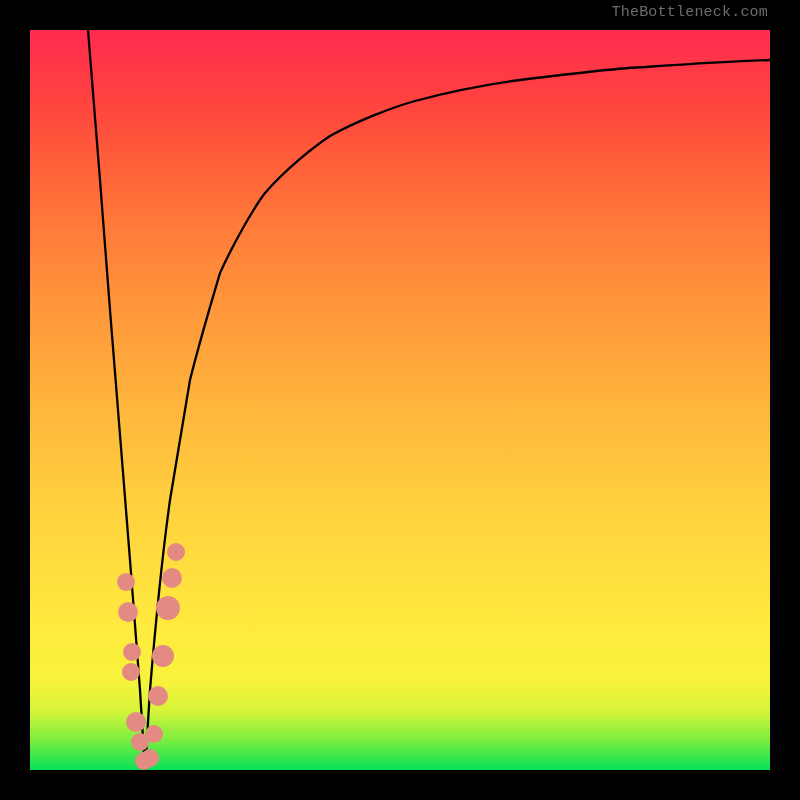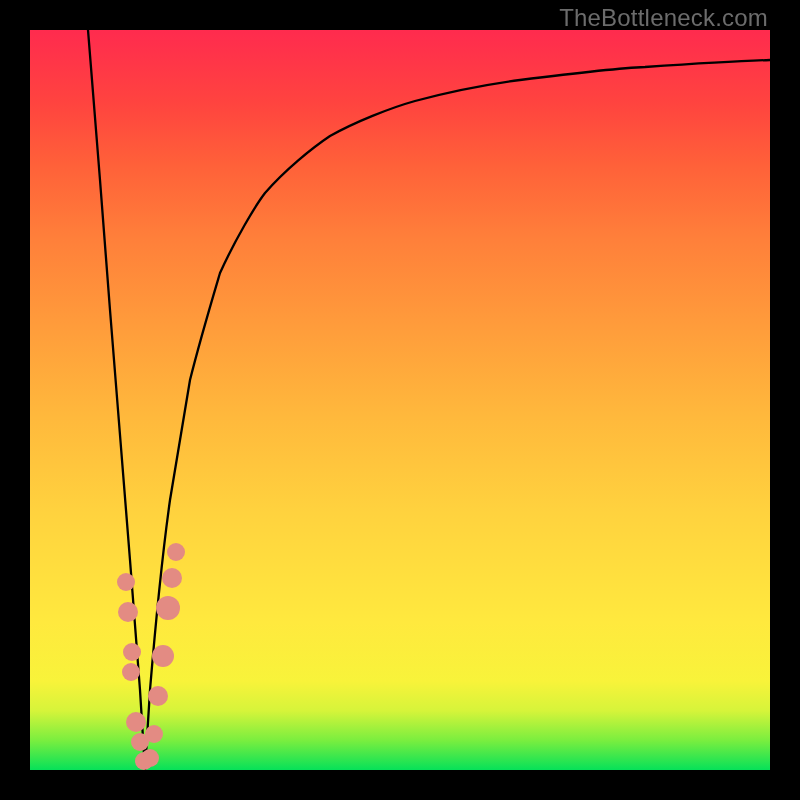--- a/index.html
+++ b/index.html
@@ -45,24 +45,25 @@
     left: 0;
     top: 0;
     width: 740px;
     height: 740px;
   }
   .watermark {
     position: absolute;
     top: 4px;
     right: 32px;
     color: #6c6c6c;
-    font-size: 24px;
+    font-size: 15px;
     font-weight: 400;
     letter-spacing: 0.2px;
     user-select: none;
+    font-family: Liberation Mono, monospace;
   }
 </style>
 </head>
 <body>
 
 <div class="frame">
 
   <div class="plot-area">
 
     <svg class="curve-svg" viewBox="0 0 740 740" preserveAspectRatio="none">

